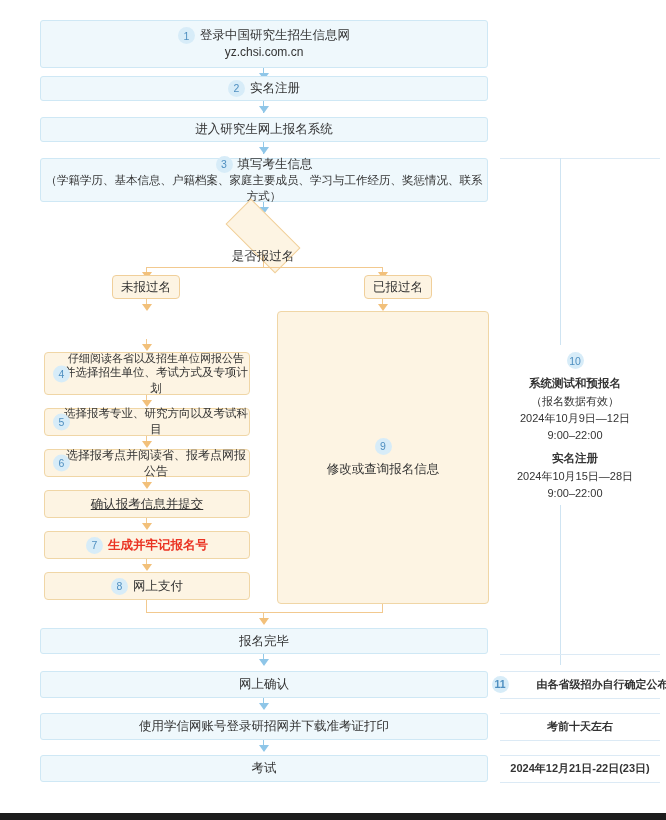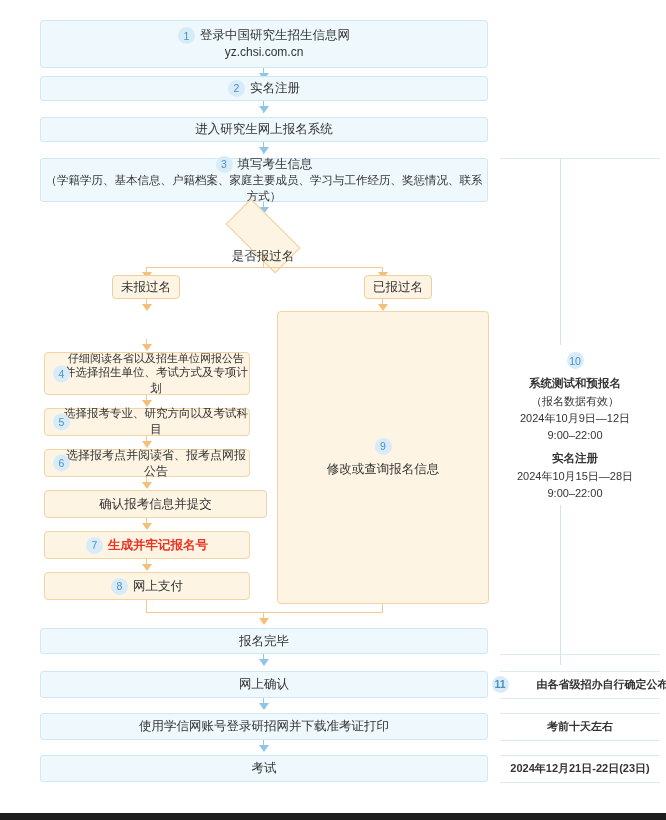--- a/index.html
+++ b/index.html
@@ -211,21 +211,21 @@
   <div class="vline tan" style="left:146px; top:436px; height:9px;"></div>
   <div class="arrow tan" style="left:142px; top:441px;"></div>
 
   <div class="node cream withbadge" style="left:44px; top:449px; width:206px; height:28px; padding-left:18px;">
     <span class="badge abs">6</span>
     <span class="txt" style="font-size:12px;">选择报考点并阅读省、报考点网报公告</span>
   </div>
   <div class="vline tan" style="left:146px; top:477px; height:9px;"></div>
   <div class="arrow tan" style="left:142px; top:482px;"></div>
 
-  <div class="node cream" style="left:44px; top:490px; width:223px; height:28px;">
+  <div class="node cream" style="left:44px; top:490px; width:206px; height:28px;text-decoration:underline;">
     <span class="txt">确认报考信息并提交</span>
   </div>
   <div class="vline tan" style="left:146px; top:518px; height:9px;"></div>
   <div class="arrow tan" style="left:142px; top:523px;"></div>
 
   <div class="node cream redtext" style="left:44px; top:531px; width:206px; height:28px;">
     <span class="badge">7</span>
     <span class="txt">生成并牢记报名号</span>
   </div>
   <div class="vline tan" style="left:146px; top:559px; height:9px;"></div>

